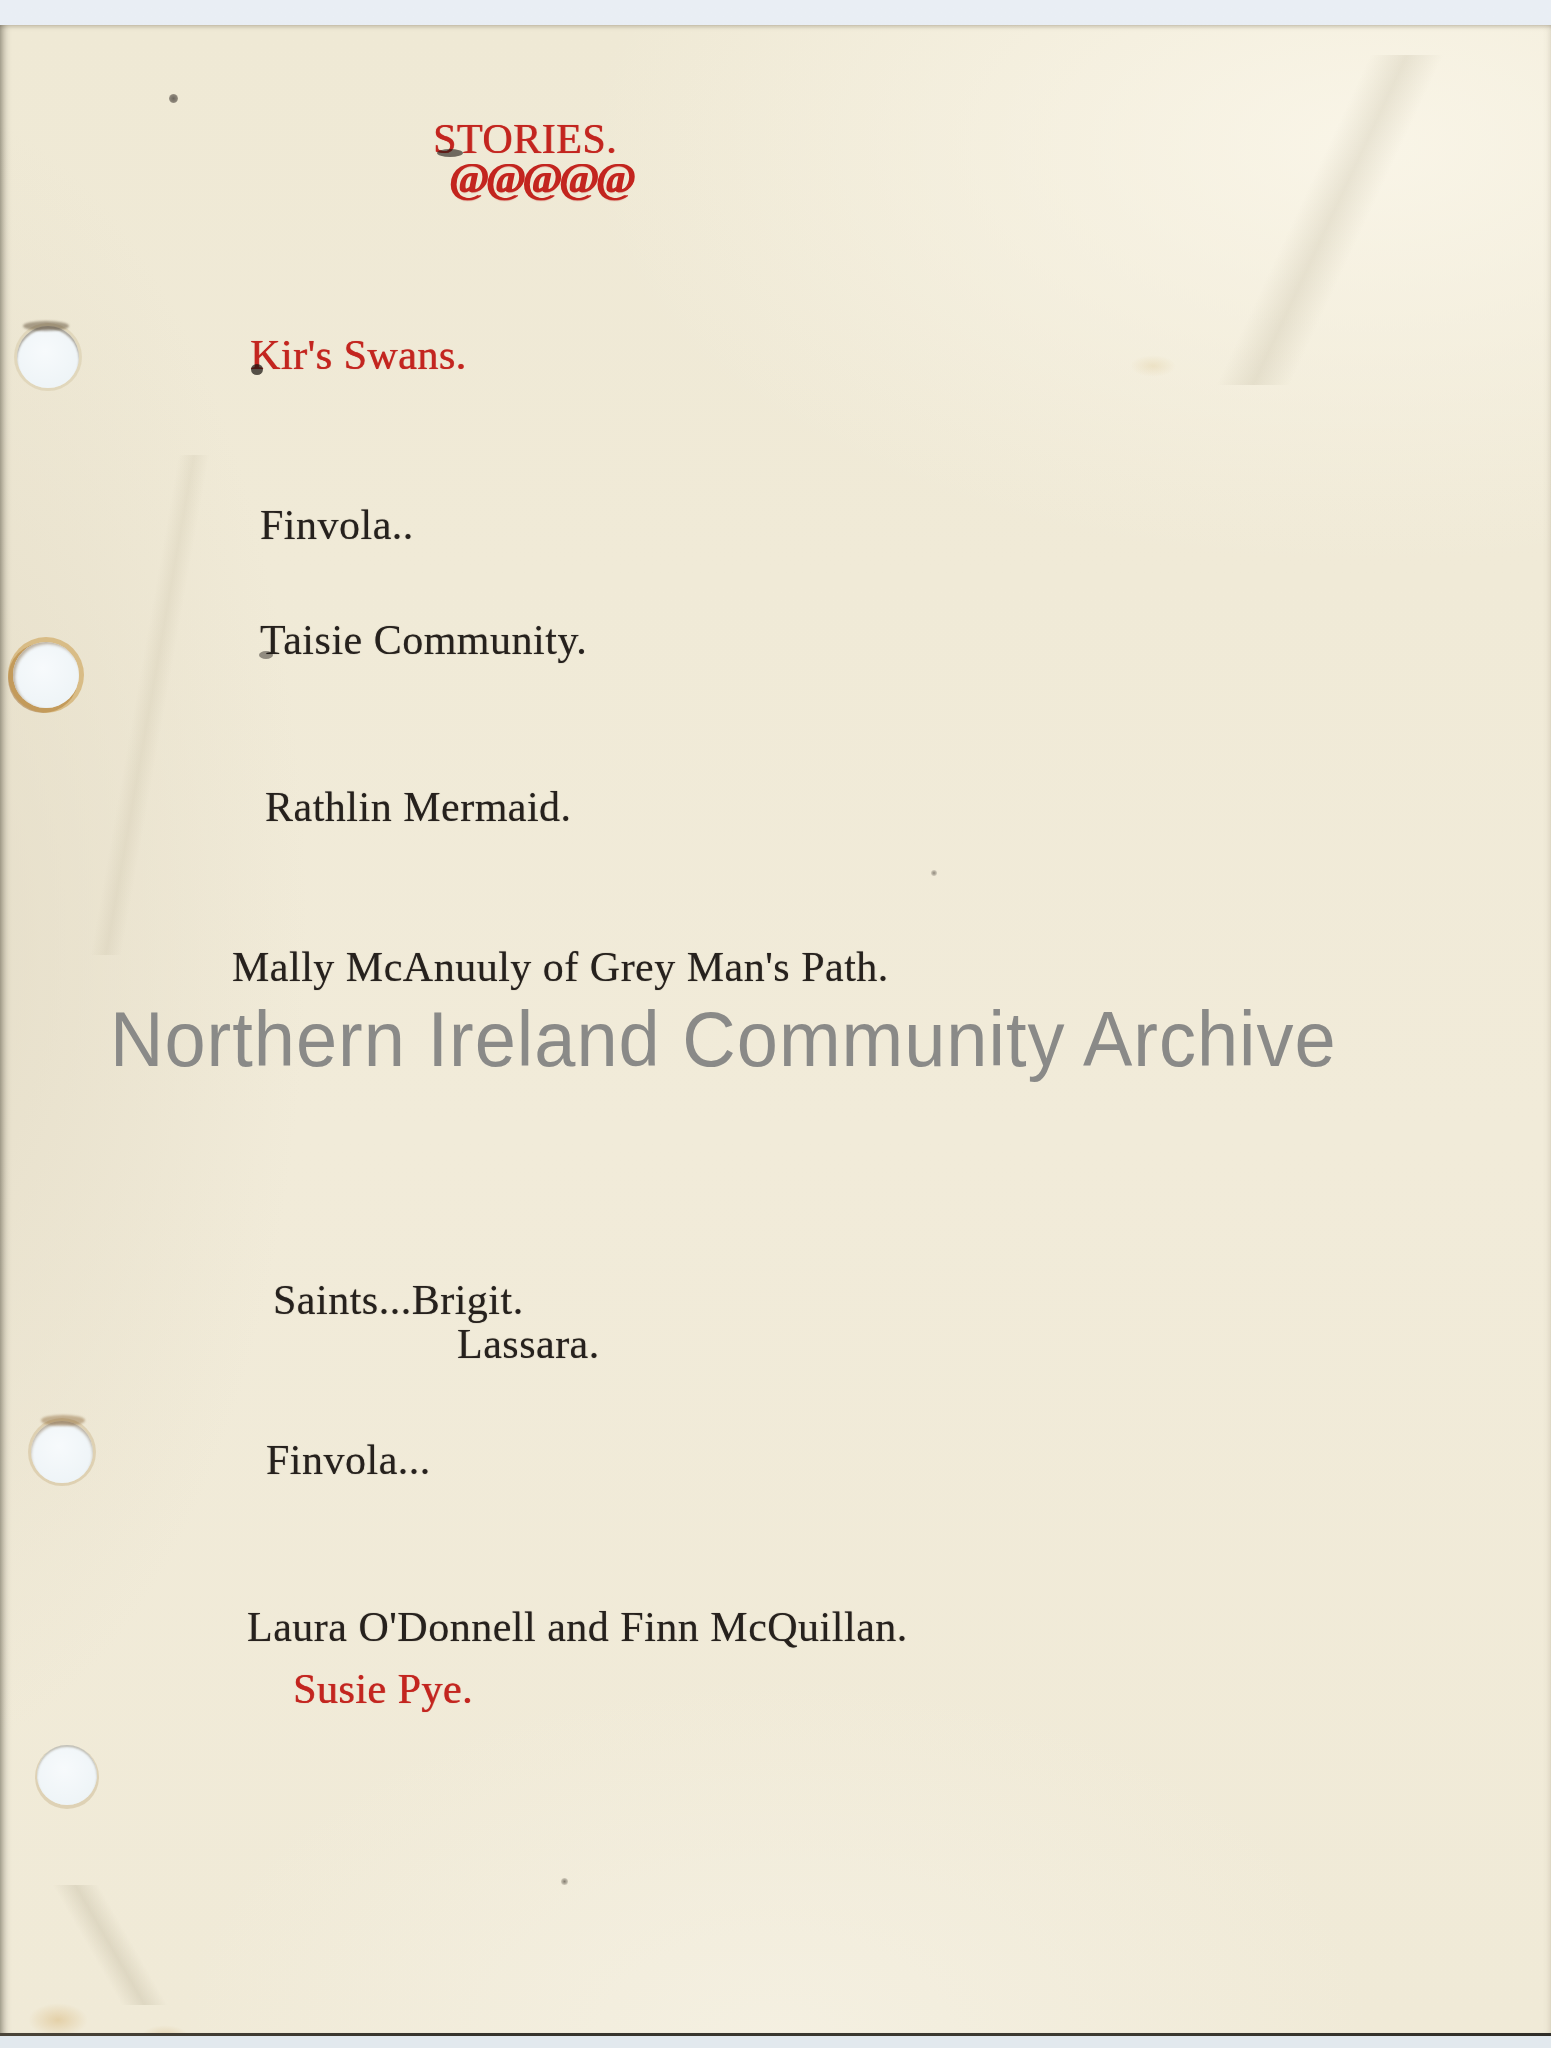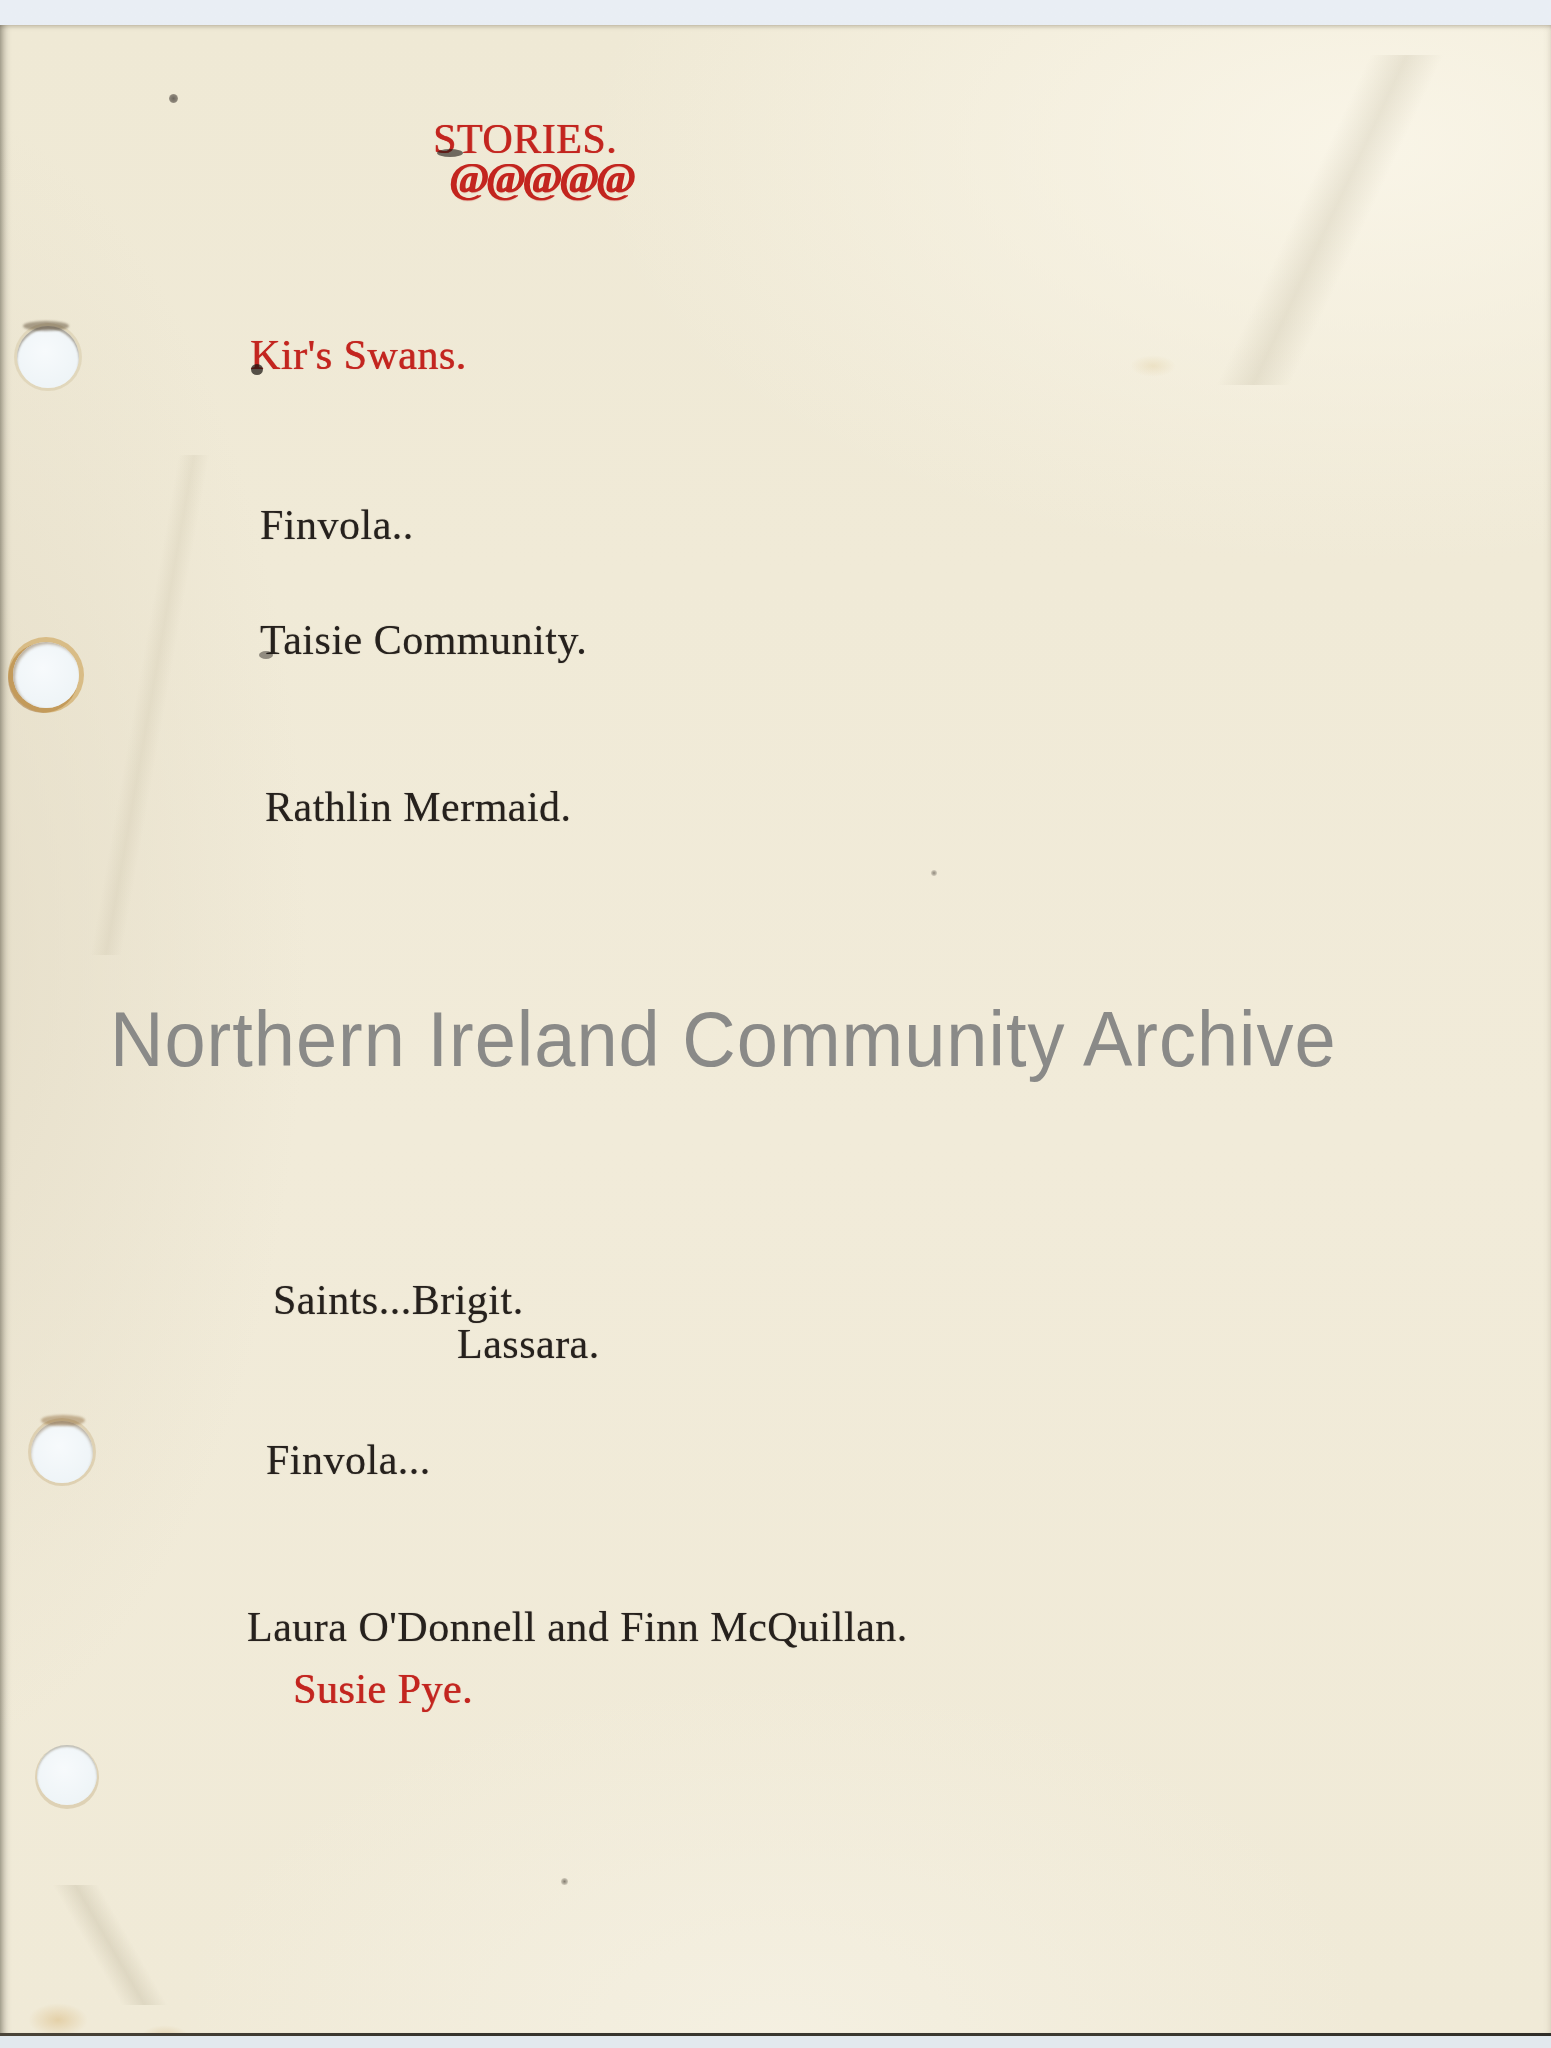--- a/index.html
+++ b/index.html
@@ -142,20 +142,21 @@
     <div class="stain stain-br"></div>
     <div class="stain stain-right"></div>
 
     <div class="typed ink-red" style="left:433px; top:96px;">STORIES.</div>
     <div class="typed ink-red underline-row" style="left:450px; top:135px;">@@@@@</div>
 
     <div class="typed ink-red" style="left:250px; top:312px;text-align:right;">Kir's Swans.</div>
     <div class="typed ink-black" style="left:260px; top:482px;">Finvola..</div>
     <div class="typed ink-black" style="left:260px; top:597px;">Taisie Community.</div>
     <div class="typed ink-black" style="left:265px; top:764px;">Rathlin Mermaid.</div>
+    <div class="typed ink-black" style="left:232px; top:924px;">Mally McAnuuly of Grey Man's Path.</div>
     <div class="typed ink-black" style="left:273px; top:1257px;">Saints...Brigit.</div>
     <div class="typed ink-black" style="left:457px; top:1301px;">Lassara.</div>
     <div class="typed ink-black" style="left:266px; top:1417px;">Finvola...</div>
     <div class="typed ink-black" style="left:247px; top:1584px;">Laura O'Donnell and Finn McQuillan.</div>
     <div class="typed ink-red" style="left:293px; top:1646px;">Susie Pye.</div>
 
     <div class="overstrike smudge-title"></div>
     <div class="overstrike smudge-kir"></div>
     <div class="overstrike smudge-taisie"></div>
 

